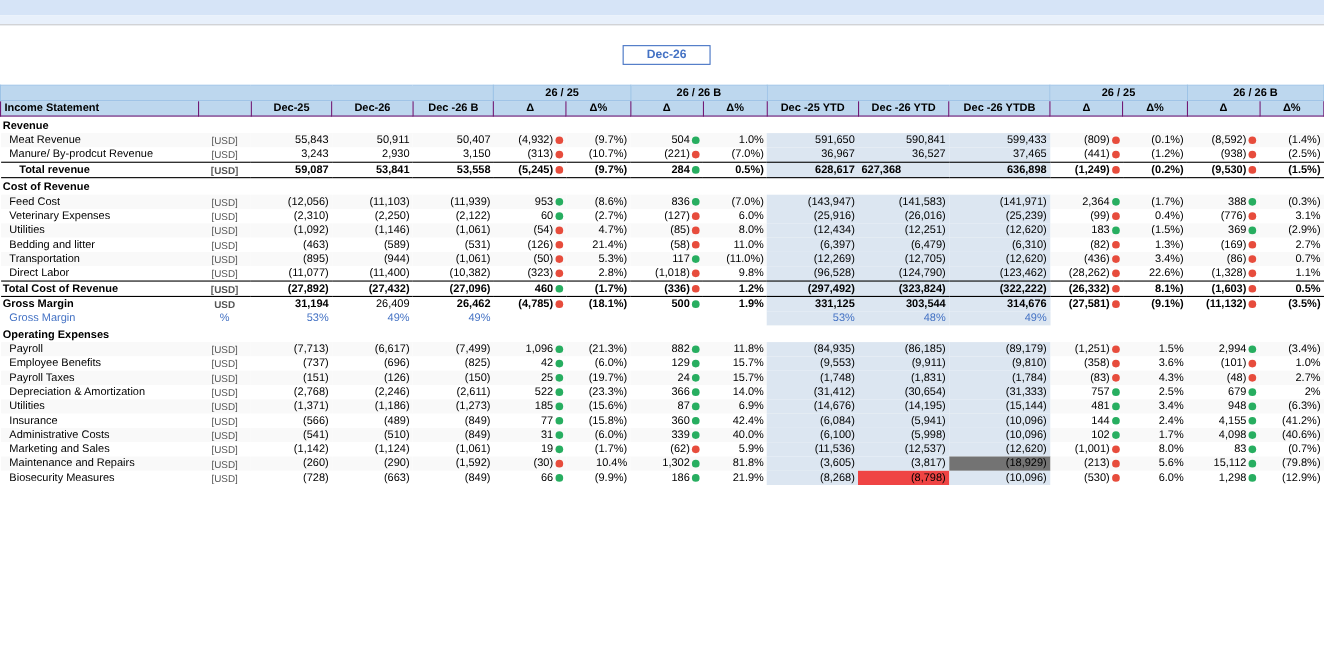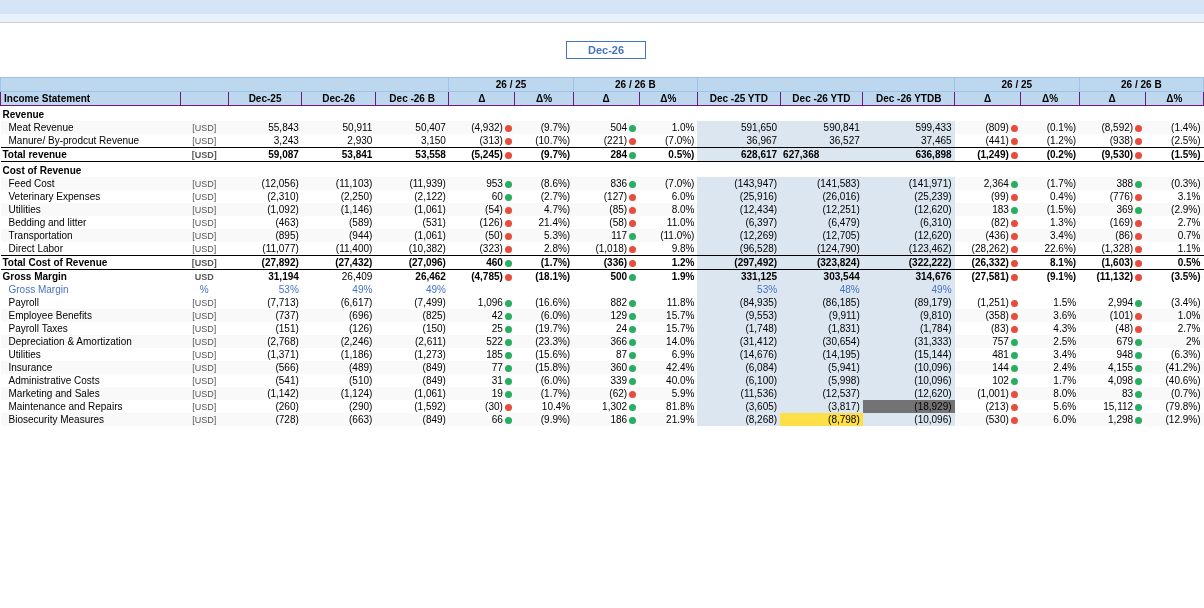--- a/index.html
+++ b/index.html
@@ -148,21 +148,21 @@
         <td style="text-align: right;">(7.0%)</td>
         <td style="text-align: right; background: rgb(220, 230, 241);">36,967</td>
         <td style="text-align: right; background: rgb(220, 230, 241);">36,527</td>
         <td style="text-align: right; background: rgb(220, 230, 241);">37,465</td>
         <td style="text-align: right;">(441)<span class="dot-red"></span></td>
         <td style="text-align: right;">(1.2%)</td>
         <td style="text-align: right;">(938)<span class="dot-red"></span></td>
         <td style="text-align: right;">(2.5%)</td>
       </tr>
       <tr class="total-row">
-        <td style="font-weight: bold; padding-left: 2px;">Total revenue</td>
+        <td style="font-weight: bold; padding-left: 17px;">Total revenue</td>
         <td style="text-align: center; color: rgb(85, 85, 85); font-size: 9px;">[USD]</td>
         <td style="text-align: right;">59,087</td>
         <td style="text-align: right;">53,841</td>
         <td style="text-align: right;">53,558</td>
         <td style="text-align: right;">(5,245)<span class="dot-red"></span></td>
         <td style="text-align: right;">(9.7%)</td>
         <td style="text-align: right;">284<span class="dot-green"></span></td>
         <td style="text-align: right;">0.5%)</td>
         <td style="text-align: right; background: rgb(220, 230, 241);">628,617</td>
         <td style="text-align: left; background: rgb(220, 230, 241);">627,368</td>
@@ -345,28 +345,46 @@
         <td></td>
         <td></td>
         <td style="text-align: right; color: rgb(68, 114, 196); background: rgb(220, 230, 241);">53%</td>
         <td style="text-align: right; color: rgb(68, 114, 196); background: rgb(220, 230, 241);">48%</td>
         <td style="text-align: right; color: rgb(68, 114, 196); background: rgb(220, 230, 241);">49%</td>
         <td></td>
         <td></td>
         <td></td>
         <td></td>
       </tr>
+      <tr class="section-header">
+        <td style="font-weight: bold; padding-left: 2px; padding-top: 3px;">Operating Expenses</td>
+        <td></td>
+        <td></td>
+        <td></td>
+        <td></td>
+        <td></td>
+        <td></td>
+        <td></td>
+        <td></td>
+        <td></td>
+        <td></td>
+        <td></td>
+        <td></td>
+        <td></td>
+        <td></td>
+        <td></td>
+      </tr>
       <tr class="data-row">
         <td style="padding-left: 8px;">Payroll</td>
         <td style="text-align: center; color: rgb(85, 85, 85); font-size: 9px;">[USD]</td>
         <td style="text-align: right;">(7,713)</td>
         <td style="text-align: right;">(6,617)</td>
         <td style="text-align: right;">(7,499)</td>
         <td style="text-align: right;">1,096<span class="dot-green"></span></td>
-        <td style="text-align: right;">(16.6%)</td>
+        <td style="text-align: right;">(21.3%)</td>
         <td style="text-align: right; margin-top: 15px;">882<span class="dot-green"></span></td>
         <td style="text-align: right;">11.8%</td>
         <td style="text-align: right; background: rgb(220, 230, 241);">(84,935)</td>
         <td style="text-align: right; background: rgb(220, 230, 241);">(86,185)</td>
         <td style="text-align: right; background: rgb(220, 230, 241);">(89,179)</td>
         <td style="text-align: right;">(1,251)<span class="dot-red"></span></td>
         <td style="text-align: right;">1.5%</td>
         <td style="text-align: right;">2,994<span class="dot-green"></span></td>
         <td style="text-align: right;">(3.4%)</td>
       </tr>
@@ -518,21 +536,21 @@
         <td style="padding-left: 8px;">Biosecurity Measures</td>
         <td style="text-align: center; color: rgb(85, 85, 85); font-size: 9px;">[USD]</td>
         <td style="text-align: right;">(728)</td>
         <td style="text-align: right;">(663)</td>
         <td style="text-align: right;">(849)</td>
         <td style="text-align: right;">66<span class="dot-green"></span></td>
         <td style="text-align: right;">(9.9%)</td>
         <td style="text-align: right;">186<span class="dot-green"></span></td>
         <td style="text-align: right;">21.9%</td>
         <td style="text-align: right; background: rgb(220, 230, 241);">(8,268)</td>
-        <td style="text-align: right; background: #fde047;">(8,798)</td>
+        <td style="text-align: right; background: #ef4444;">(8,798)</td>
         <td style="text-align: right; background: rgb(220, 230, 241);">(10,096)</td>
         <td style="text-align: right;">(530)<span class="dot-red"></span></td>
         <td style="text-align: right;">6.0%</td>
         <td style="text-align: right;">1,298<span class="dot-green"></span></td>
         <td style="text-align: right;">(12.9%)</td>
       </tr>
     </tbody>
 </table>
 
 </body></html>

